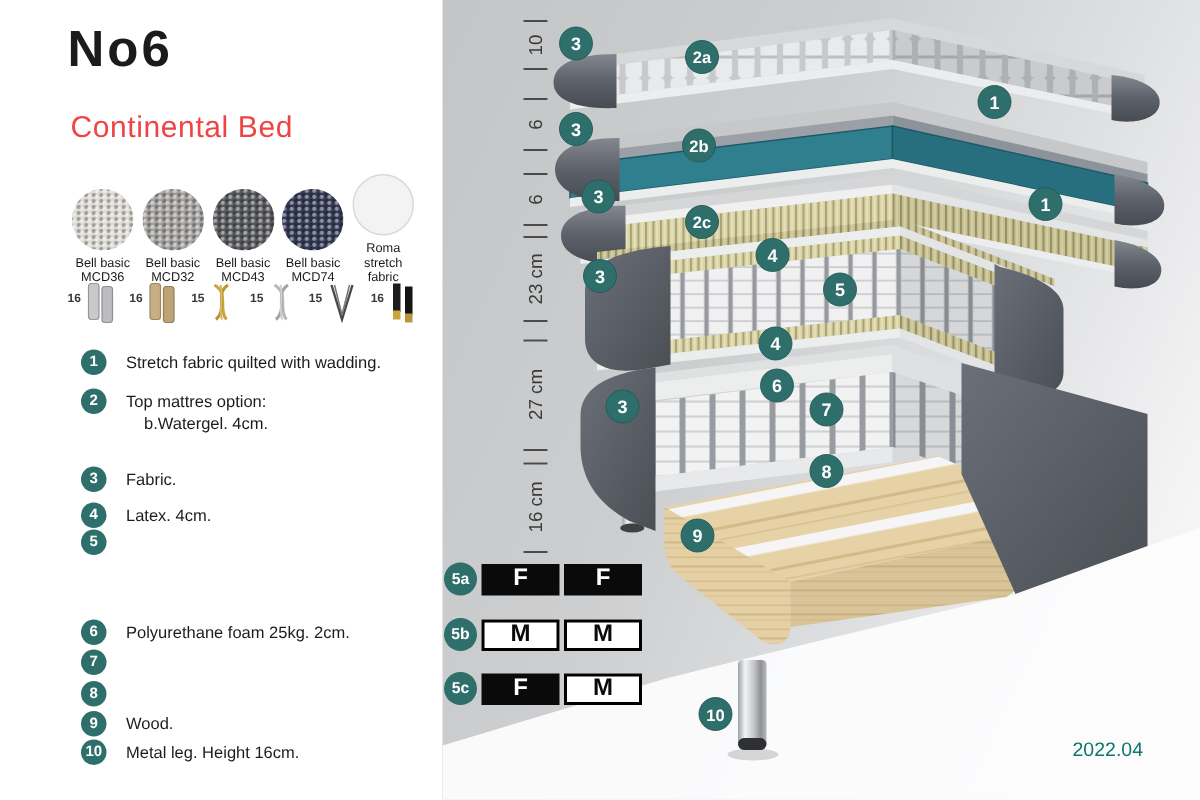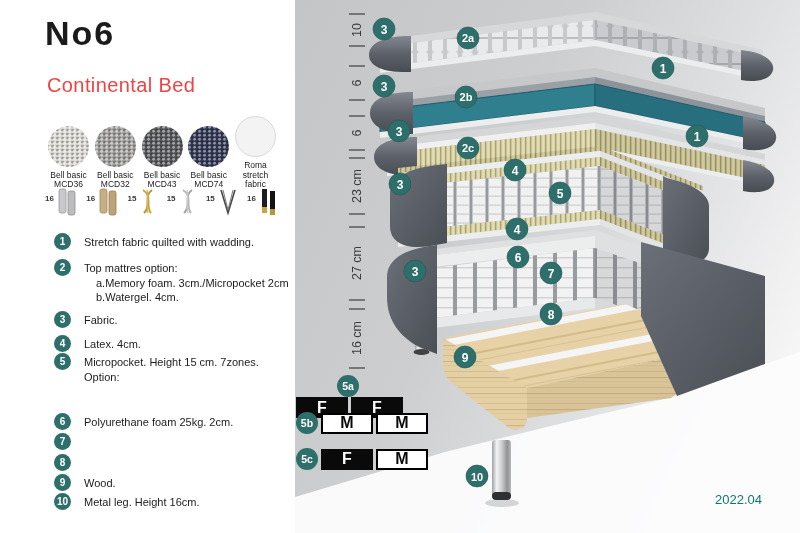--- a/index.html
+++ b/index.html
@@ -140,37 +140,35 @@
   <div class="legend">
     <div class="legend-item" style="top:233px;">
       <div class="legend-badge">1</div>
       <div class="legend-text">Stretch fabric quilted with wadding.</div>
     </div>
     <div class="legend-item" style="top:259px;">
       <div class="legend-badge">2</div>
       <div class="legend-text">
         <div>Top mattres option:</div>
         <div class="legend-sub">
-          <div>a.Memory foam. 3cm./Micropocket 2cm</div>
           <div>b.Watergel. 4cm.</div>
         </div>
       </div>
     </div>
     <div class="legend-item" style="top:311px;">
       <div class="legend-badge">3</div>
       <div class="legend-text">Fabric.</div>
     </div>
     <div class="legend-item" style="top:335px;">
       <div class="legend-badge">4</div>
       <div class="legend-text">Latex. 4cm.</div>
     </div>
     <div class="legend-item" style="top:353px;">
       <div class="legend-badge">5</div>
       <div class="legend-text">
-        <div>Micropocket. Height 15 cm. 7zones. Option:</div>
       </div>
     </div>
     <div class="legend-item" style="top:413px;">
       <div class="legend-badge">6</div>
       <div class="legend-text">Polyurethane foam 25kg. 2cm.</div>
     </div>
     <div class="legend-item" style="top:433px;">
       <div class="legend-badge">7</div>
     </div>
     <div class="legend-item" style="top:454px;">
@@ -423,21 +421,21 @@
         </g>
     <g>
           <circle cx="182" cy="476" r="11" fill="#2e6f6c" stroke="#225855" stroke-width="0.6"></circle>
           <text x="182" y="480.5" font-size="11">10</text>
         </g>
   </g>
 </svg>
 </div>
 
 <div class="firmness">
-  <div class="firm-row" style="top:375px;flex-direction:column;">
+  <div class="firm-row" style="top:375px;">
     <div class="firm-badge">5a</div>
     <div class="firm-cells">
       <div class="firm-cell dark">F</div>
       <div class="firm-cell dark">F</div>
     </div>
   </div>
   <div class="firm-row" style="top:412px;justify-content:space-between;">
     <div class="firm-badge">5b</div>
     <div class="firm-cells">
       <div class="firm-cell light">M</div>

